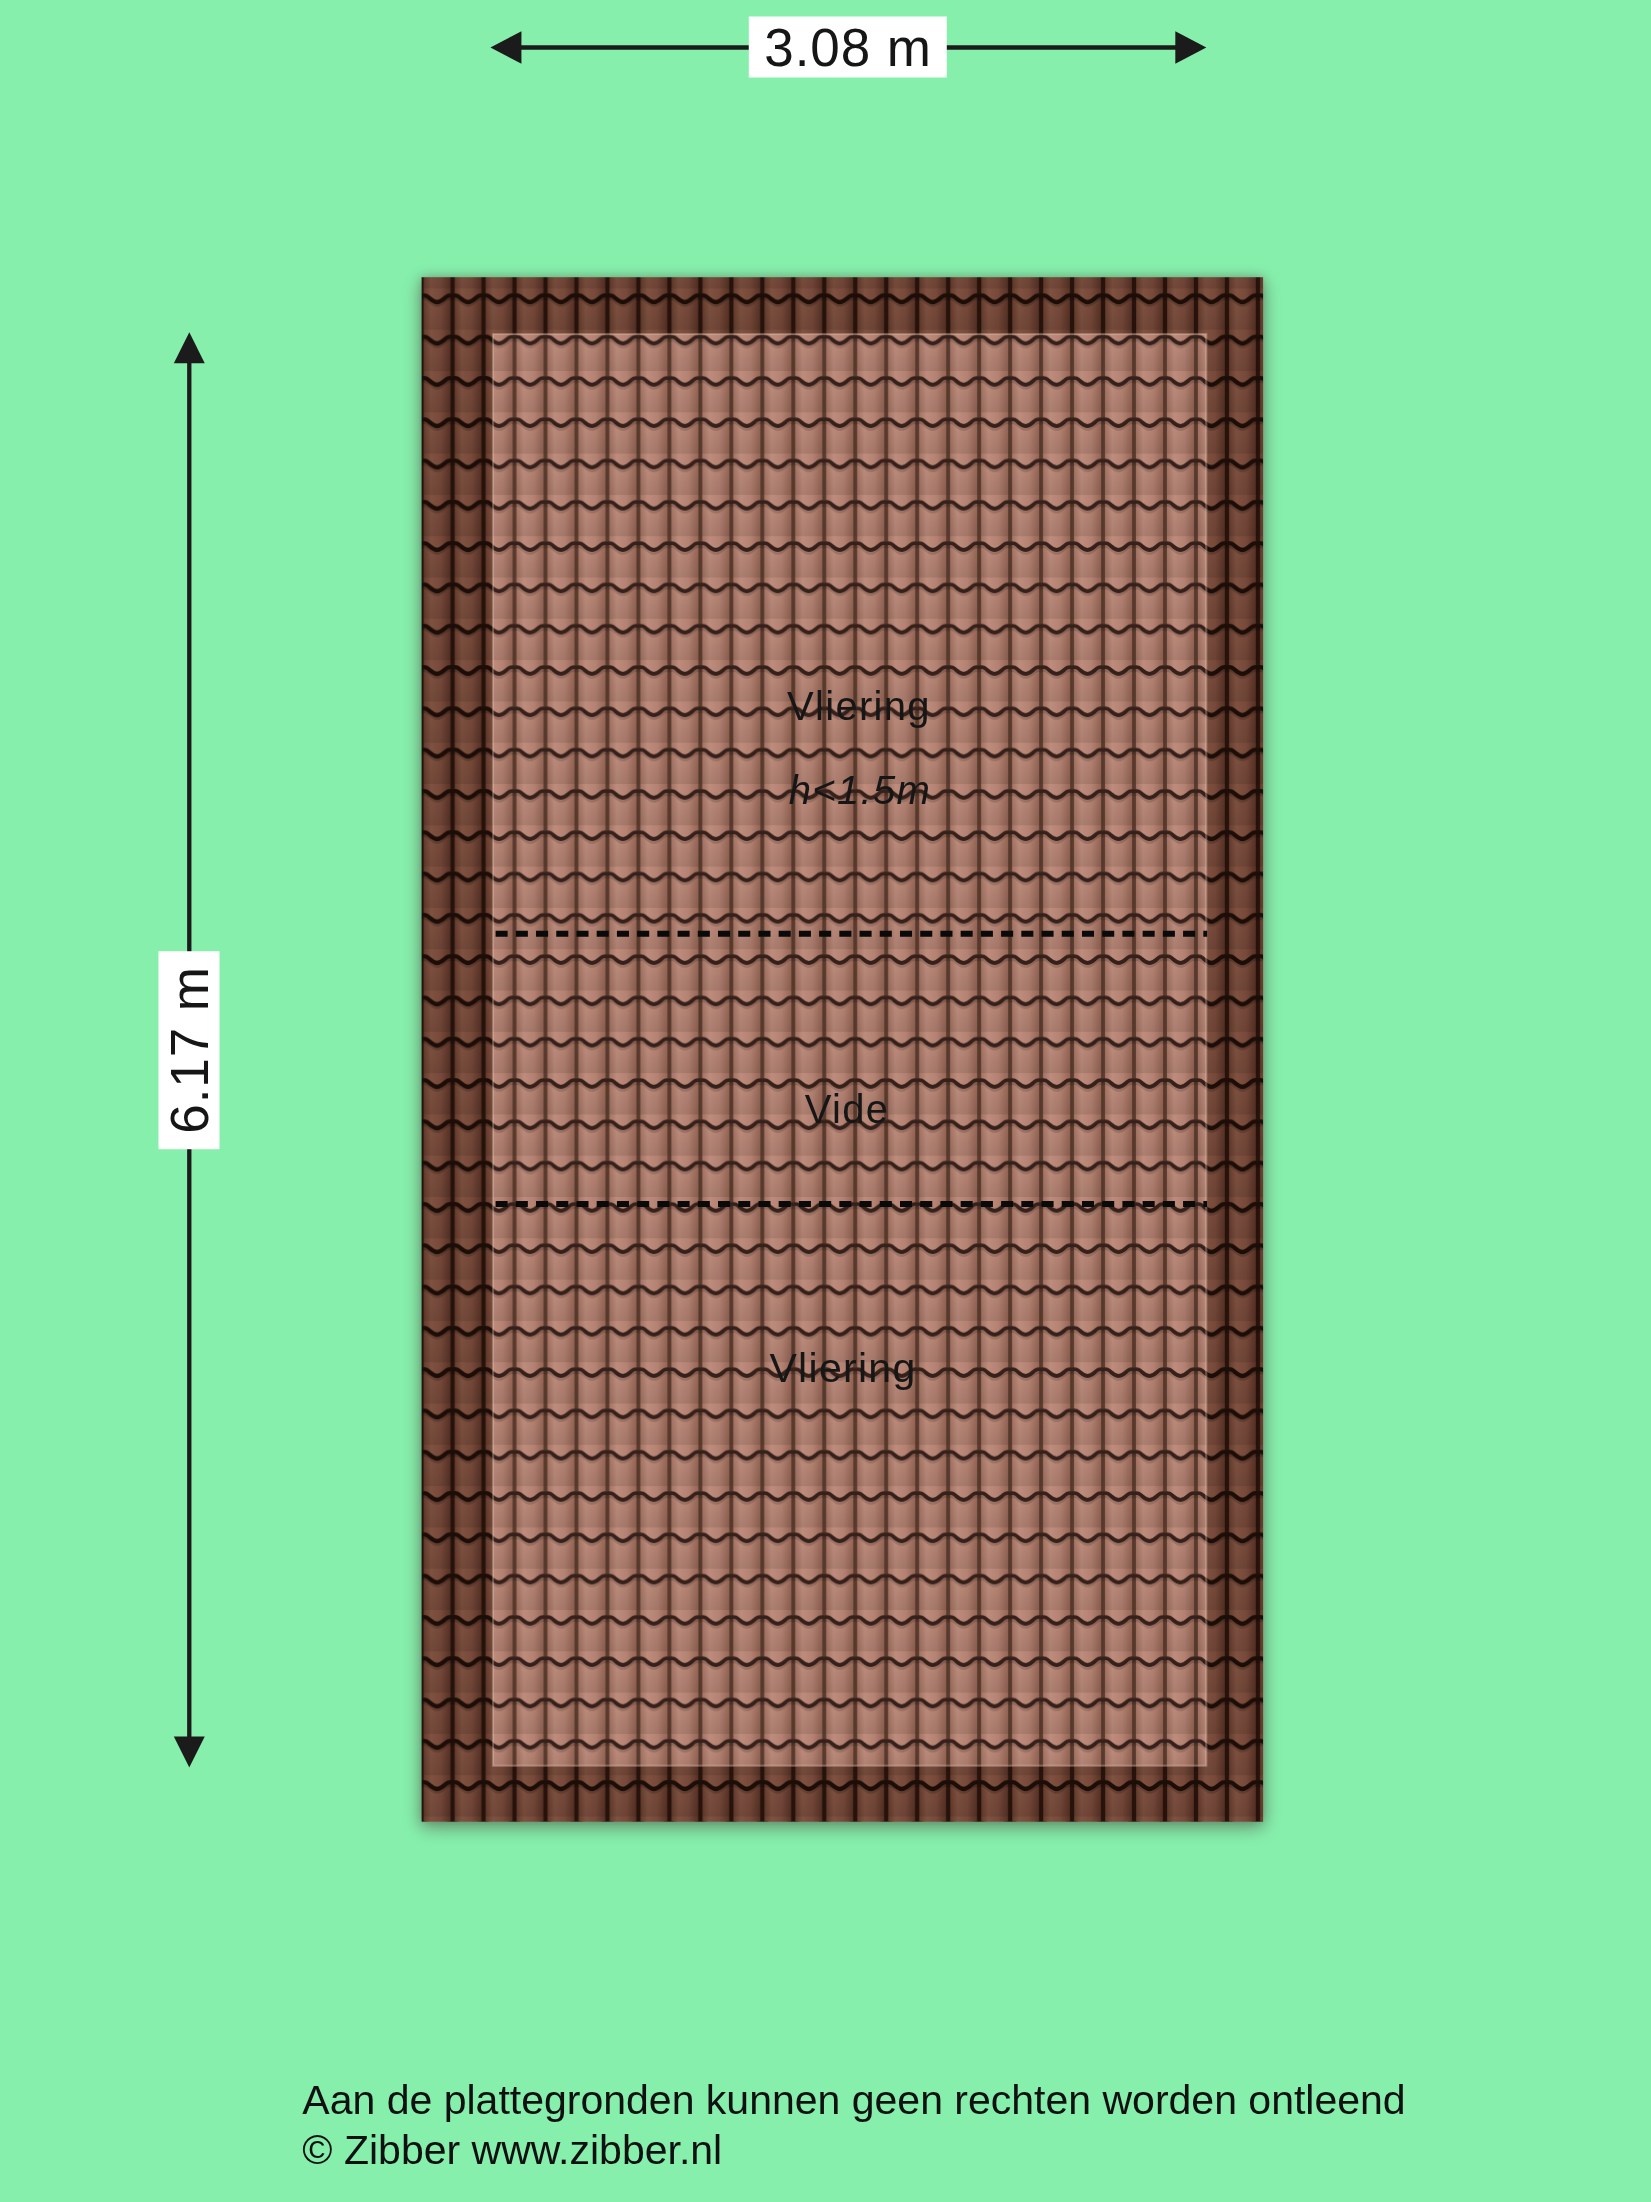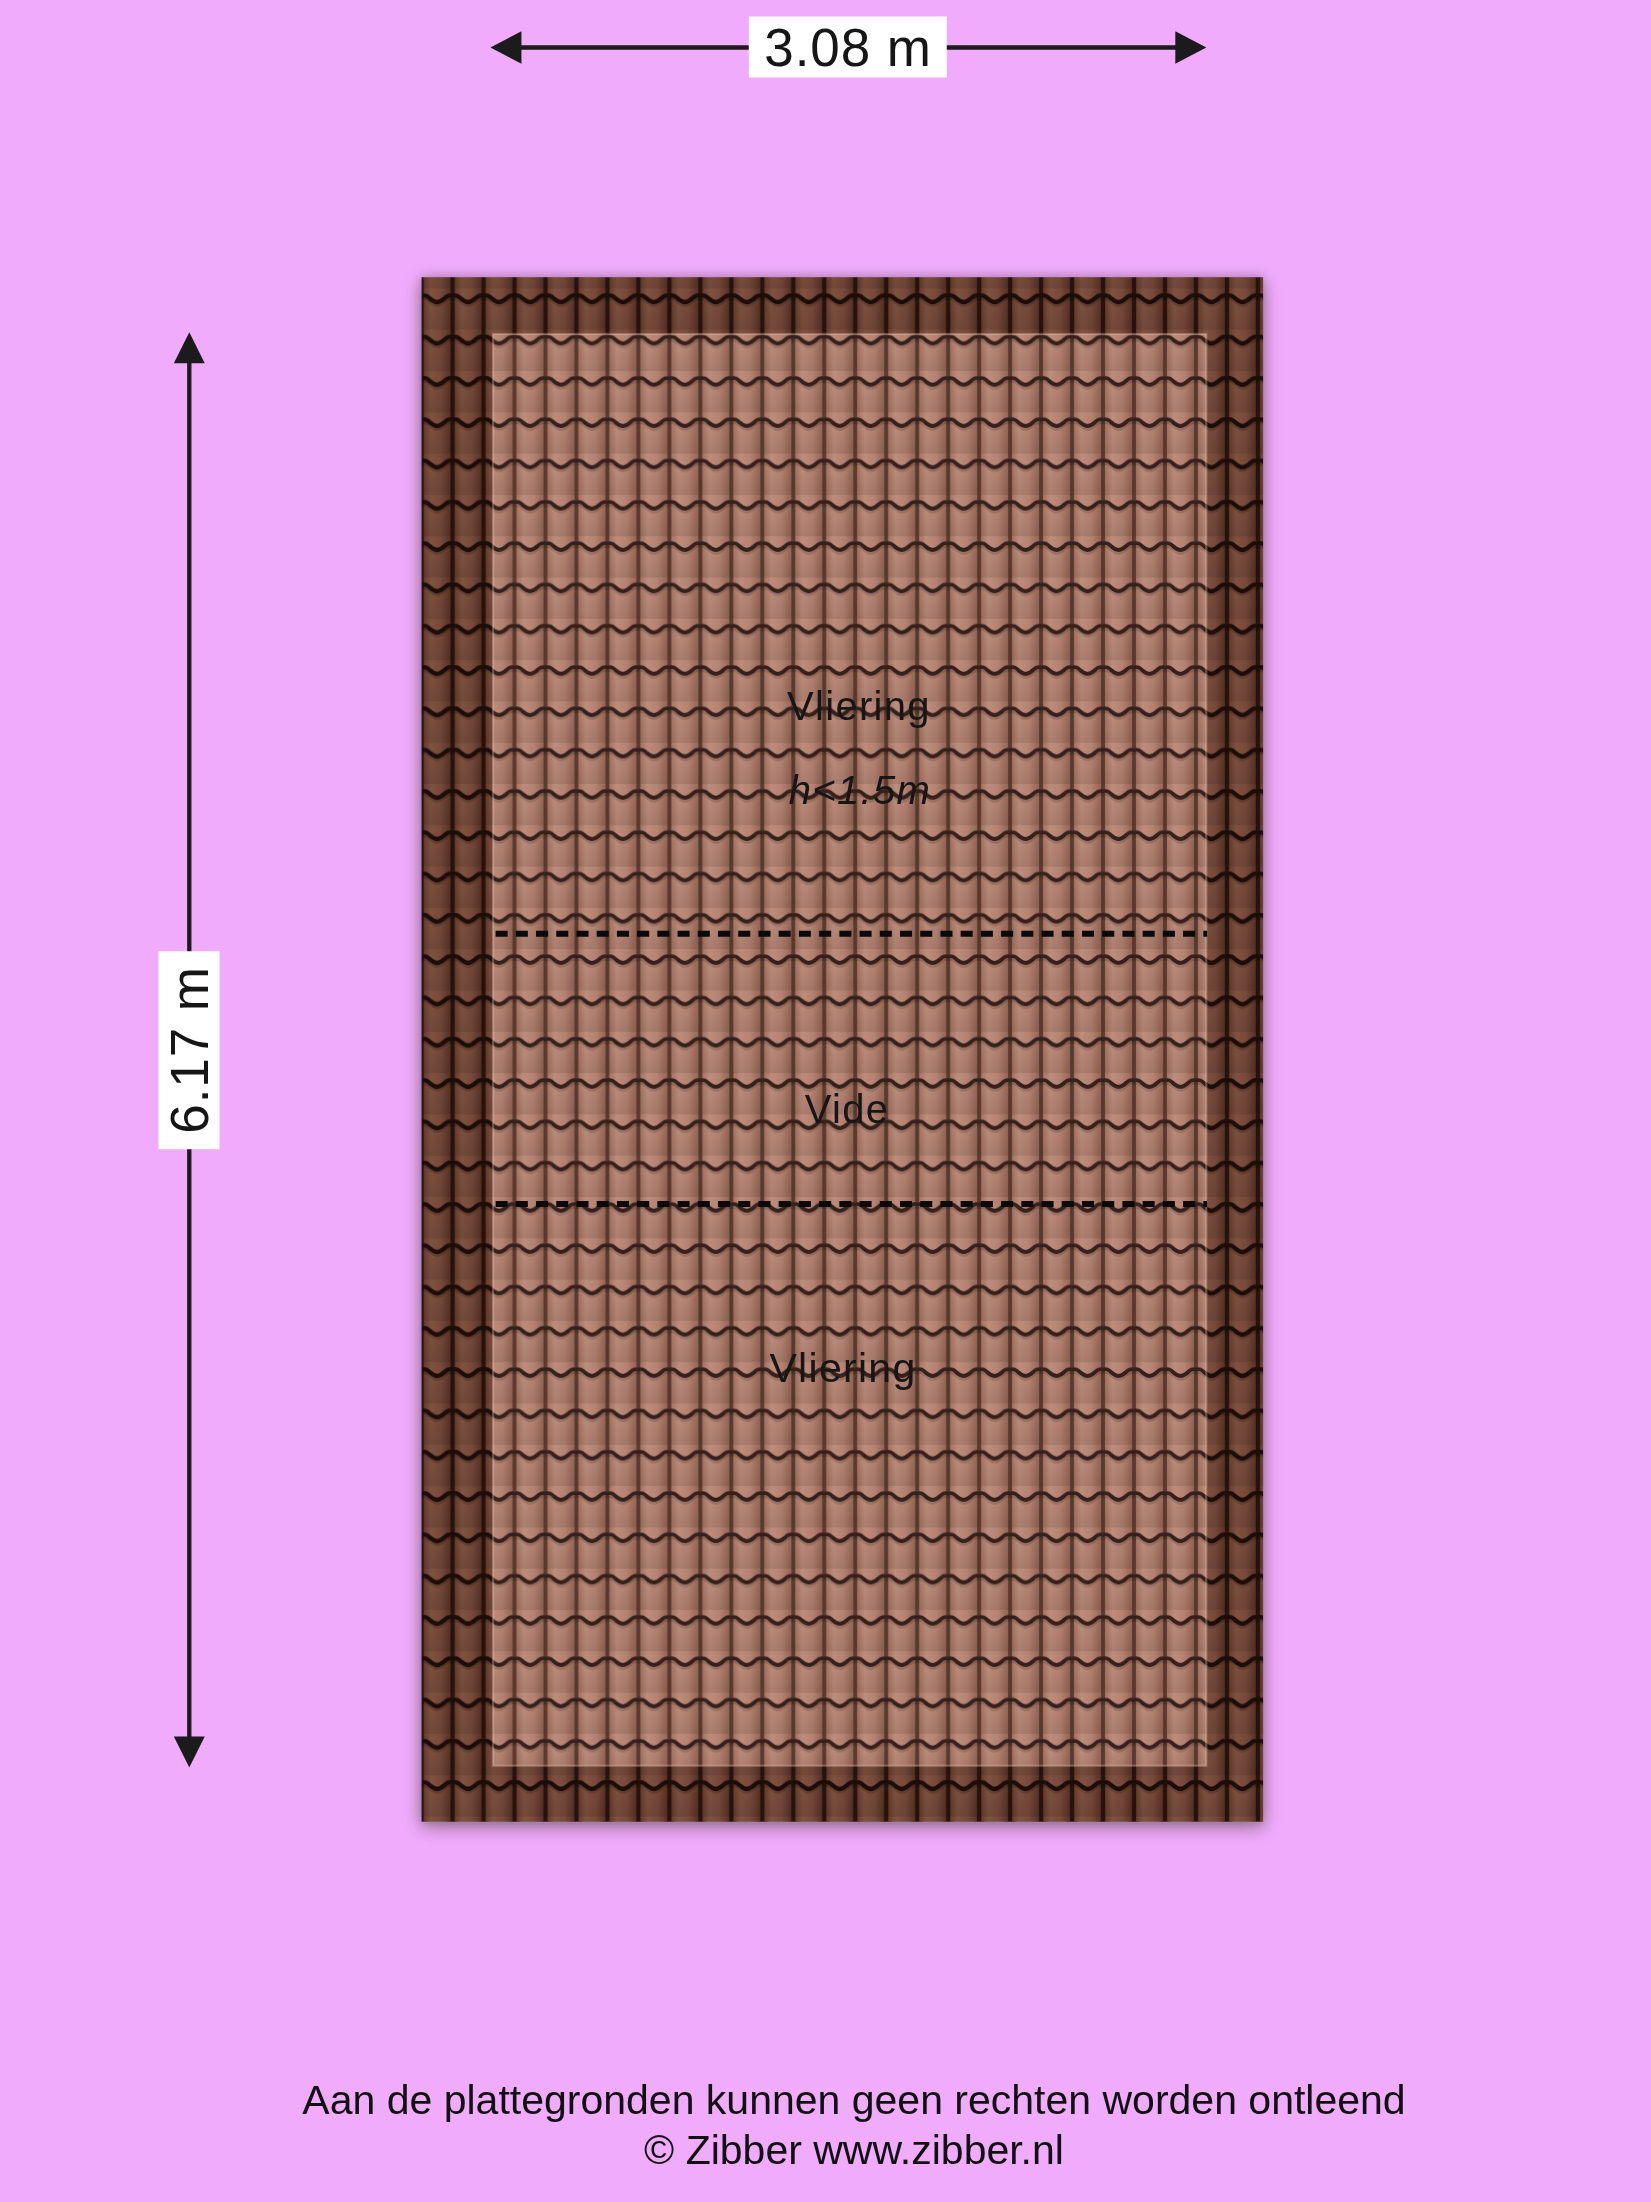--- a/index.html
+++ b/index.html
@@ -1,19 +1,19 @@
 <!DOCTYPE html>
 <html style="font-size:13.8px"><head>
 <meta charset="utf-8">
 <style>
   html,body{margin:0;padding:0;background:#ffffff;}
   #page{
     position:relative;
     width:1652px;height:2203px;
-    background:#f0abfc;
+    background:#86efac;
     overflow:hidden;
     font-family:"Liberation Sans", sans-serif;
     color:#1a1a1a;
   }
   #plan-svg{position:absolute;left:0;top:0;}
   .label{
     position:absolute;
     transform:translate(-50%,-50%);
     white-space:nowrap;
     color:#161616;
@@ -30,21 +30,21 @@
   .room-label{
     font-size:40px;
     letter-spacing:1.3px;
   }
   .room-label.big{font-size:41px;}
   #footer{
     position:absolute;
     left:854px;
     top:2075px;
     transform:translateX(-50%);
-    text-align:center;
+    text-align:left;
     font-size:41px;
     line-height:1.22;
     color:#111111;
     white-space:nowrap;
   }
 </style>
 </head>
 <body>
 
 <div id="page">

